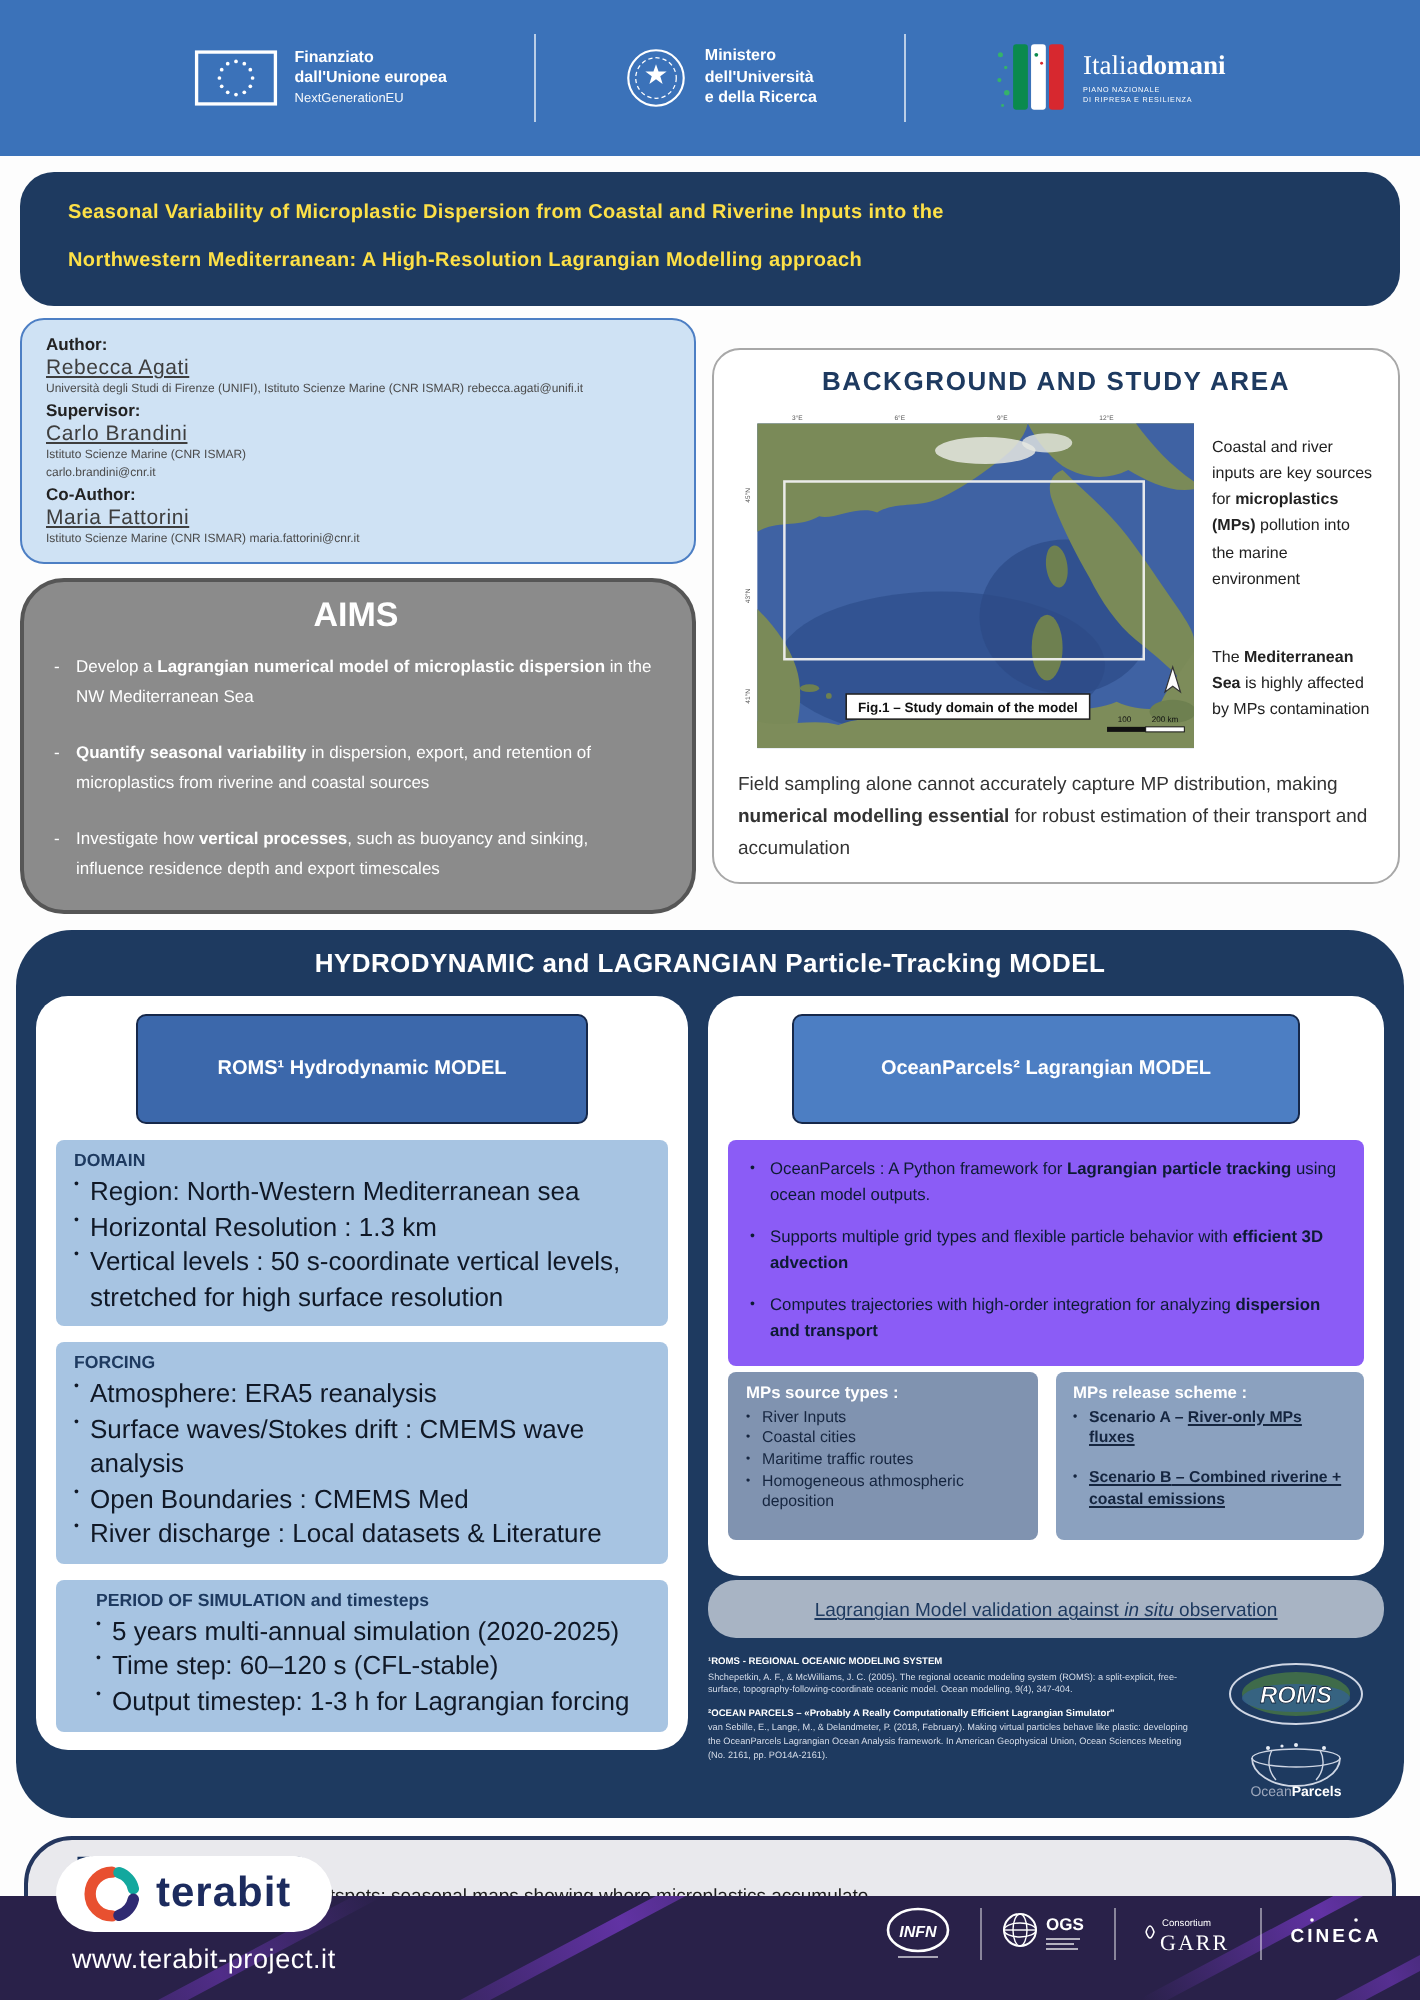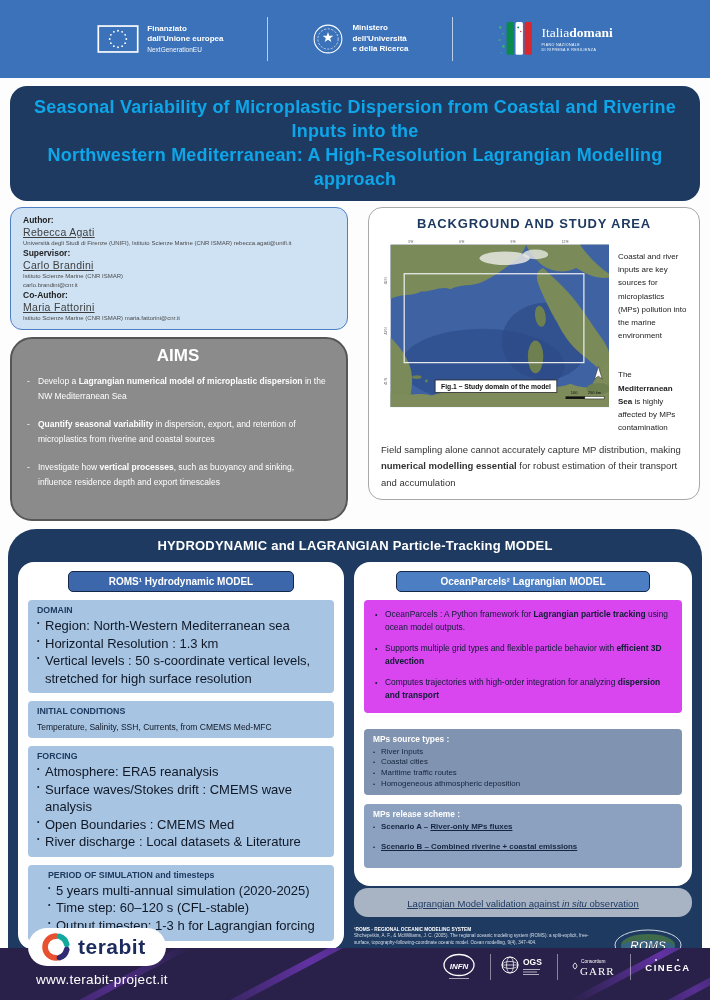--- a/index.html
+++ b/index.html
@@ -13,30 +13,30 @@
   .eu-text { color:#fff; line-height:1.25; }
   .eu-text .b { font-weight:bold; font-size:8px; }
   .eu-text .s { font-size:6.5px; margin-top:2px; opacity:.95; }
   .min-text { color:#fff; font-weight:bold; font-size:8px; line-height:1.3; }
   .ita-text .brand { color:#fff; font-family:"Liberation Serif", serif; font-size:13.5px; }
   .ita-text .brand .bold { font-weight:bold; }
   .ita-text .sub { color:#fff; font-size:3.6px; letter-spacing:.4px; margin-top:2px; line-height:1.4; }
 
   
   .title-box { margin:8px 10px 6px; background:#1e3a60; border-radius:17px; padding:9px 24px 10px; }
-  .title-box div { color:#0ea5e9; font-weight:bold; font-size:18px; line-height:24px; text-align:center; letter-spacing:.2px; }
-
-  
-  .row1 { display:flex; gap:20px; margin:0 10px; align-items:flex-start; }
+  .title-box div { color:#fde047; font-weight:bold; font-size:10px; line-height:24px; letter-spacing:.2px; }
+
+  
+  .row1 { display:flex; gap:8px; margin:0 10px; align-items:center; }
   .col-left { width:338px; flex:none; display:flex; flex-direction:column; gap:7px; }
   .author-box { background:#cfe2f4; border:1.5px solid #4d7fc4; border-radius:12px; padding:7px 12px 6px; color:#2c2c2c; }
   .author-box .lbl { font-weight:bold; font-size:8.5px; color:#222; }
   .author-box .name { font-size:10.5px; color:#3e3e3e; text-decoration:underline; letter-spacing:.3px; margin:1px 0; }
   .author-box .affil { font-size:6px; color:#4a4a4a; line-height:1.35; margin-bottom:1px; }
-  .aims-box { flex:1; background:#8b8b8b; border:2px solid #565656; border-radius:22px; padding:7px 16px 16px 14px; color:#fff; }
+  .aims-box { flex:1; background:#8b8b8b; border:2px solid #565656; border-radius:22px; padding:7px 16px 0 14px; color:#fff; }
   .aims-title { text-align:center; font-weight:bold; font-size:17px; margin-bottom:8px; }
   .aims-box ul { list-style:none; }
   .aims-box li { position:relative; padding-left:12px; font-size:8.5px; line-height:1.7; margin-bottom:14px; }
   .aims-box li::before { content:"-"; position:absolute; left:1px; }
 
   .col-right { flex:1; }
   .bg-box { height:100%; background:#fff; border:1.5px solid #a8a8a8; border-radius:14px; padding:8px 12px; }
   .bg-title { text-align:center; color:#1e3a60; font-weight:bold; font-size:13px; letter-spacing:.8px; margin-bottom:7px; }
   .bg-row { display:flex; gap:9px; }
   .mapwrap { width:228px; flex:none; }
@@ -45,35 +45,35 @@
   .bg-side { flex:1; font-size:8px; line-height:1.65; color:#222; padding-top:12px; display:flex; flex-direction:column; gap:26px; }
   .bg-bottom { font-size:9.5px; line-height:1.7; color:#333; margin-top:8px; }
 
   
   .model-section { margin:8px 8px 0; background:#1e3a60; border-radius:28px; padding:9px 10px 8px; }
   .model-title { color:#fff; text-align:center; font-weight:bold; font-size:13px; margin-bottom:9px; letter-spacing:.2px; }
   .model-cols { display:flex; gap:10px; align-items:flex-start; }
   .card { background:#fff; border-radius:16px; padding:9px 10px; }
   .card-left { width:326px; flex:none; }
   .right-col { flex:1; display:flex; flex-direction:column; }
-  .pill-header { margin:0 auto 8px; background:#3c68ab; color:#fff; font-weight:bold; font-size:10px; text-align:center; padding:4px 10px; border-radius:5px; border:1.5px solid #16284a; width:74%; }
+  .pill-header { margin:0 auto 8px; background:#3c68ab; color:#fff; font-weight:bold; font-size:10px; text-align:center; padding:21px 10px; border-radius:5px; border:1.5px solid #16284a; width:74%; }
   .pill-header.parcels { background:#4c7ec3; width:80%; }
   .sub-box { background:#a7c4e2; border-radius:4px; padding:5px 9px 6px; margin-bottom:8px; }
   .sub-box:last-child { margin-bottom:0;padding-left:20px; }
   .sub-h { color:#1e3a60; font-weight:bold; font-size:8.8px; margin-bottom:2px; }
   .sub-h.gap { margin-bottom:6px; }
   .sub-box ul { list-style:none; }
   .sub-box li { position:relative; padding-left:8px; font-size:13px; color:#101826; line-height:1.35; }
   .sub-box li::before { content:"•"; position:absolute; left:0; font-size:7px; top:1px; }
   .sub-text { font-size:8.5px; color:#101826; }
-  .big-blue { background:#d946ef; border-radius:4px; padding:8px 11px 3px; margin-bottom:16px; }
+  .big-blue { background:#8b5cf6; border-radius:4px; padding:8px 11px 3px; margin-bottom:3px; }
   .big-blue ul { list-style:none; }
   .big-blue li { position:relative; padding-left:10px; font-size:8.4px; color:#0d1b33; line-height:1.6; margin-bottom:7px; }
   .big-blue li::before { content:"•"; position:absolute; left:0; font-size:7px; top:1px; }
-  .mps-row { display:flex; gap:9px; margin-bottom:9px;flex-direction:column; }
+  .mps-row { display:flex; gap:9px; margin-bottom:9px; }
   .mps-box { flex:1; border-radius:4px; padding:5px 9px 6px; }
   .mps-src { background:#8093b0; }
   .mps-rel { background:#8ba1bf; }
   .mps-h { color:#fff; font-weight:bold; font-size:8.4px; margin-bottom:3px; }
   .mps-box ul { list-style:none; }
   .mps-box li { position:relative; padding-left:8px; font-size:7.9px; color:#15253f; line-height:1.35; }
   .mps-box li::before { content:"•"; position:absolute; left:0; font-size:6px; top:1px; }
   .mps-rel li { margin-bottom:9px; font-weight:bold; }
   .validation-pill { background:#a8b4c4; border-radius:14px; text-align:center; padding:5px 8px 6px; margin:2px 0 9px; }
   .validation-pill span { color:#1e3a60; font-size:9.5px; text-decoration:underline; }
@@ -242,21 +242,21 @@
                 <text x="109" y="149.5" text-anchor="middle" font-size="7" font-weight="bold" fill="#111">Fig.1 – Study domain of the model</text>
                 <polygon points="215,126 219,139 215,136 211,139" fill="#fdfdfd" stroke="#333" stroke-width="0.6"></polygon>
                 <text x="190" y="154.5" text-anchor="middle" font-size="4.2" fill="#111">100</text>
                 <text x="211" y="154.5" text-anchor="middle" font-size="4.2" fill="#111">200 km</text>
                 <rect x="181" y="157" width="20" height="2.6" fill="#111"></rect>
                 <rect x="201" y="157" width="20" height="2.6" fill="#fff" stroke="#111" stroke-width="0.5"></rect>
               </g>
             </svg>
           </div>
           <div class="bg-side">
-            <div><span>Coastal and river inputs are key sources for </span><span style="font-weight: normal;">microplastics (MPs)</span><span> pollution into the marine environment</span></div>
+            <div><span>Coastal and river inputs are key sources for </span><span style="font-weight: bold;">microplastics (MPs)</span><span> pollution into the marine environment</span></div>
             <div><span>The </span><span style="font-weight: bold;">Mediterranean Sea</span><span> is highly affected by MPs contamination</span></div>
           </div>
         </div>
         <div class="bg-bottom"><span>Field sampling alone cannot accurately capture MP distribution, making </span><span style="font-weight: bold;">numerical modelling essential</span><span> for robust estimation of their transport and accumulation</span></div>
       </div>
     </div>
   </div>
 
   <section class="model-section">
     <div class="model-title">HYDRODYNAMIC and LAGRANGIAN Particle-Tracking MODEL</div>
@@ -264,24 +264,20 @@
 
       <div class="card card-left">
         <div class="pill-header">ROMS¹ Hydrodynamic MODEL</div>
         <div class="sub-box">
           <div class="sub-h">DOMAIN</div>
           <ul>
             <li>Region: North-Western Mediterranean sea</li>
             <li>Horizontal Resolution : 1.3 km</li>
             <li>Vertical levels : 50 s-coordinate vertical levels, stretched for high surface resolution</li>
           </ul>
-        </div>
-        <div class="sub-box">
-          <div class="sub-h gap">INITIAL CONDITIONS</div>
-          <div class="sub-text">Temperature, Salinity, SSH, Currents, from CMEMS Med-MFC</div>
         </div>
         <div class="sub-box">
           <div class="sub-h">FORCING</div>
           <ul>
             <li>Atmosphere: ERA5 reanalysis</li>
             <li>Surface waves/Stokes drift : CMEMS wave analysis</li>
             <li>Open Boundaries : CMEMS Med</li>
             <li>River discharge : Local datasets &amp; Literature</li>
           </ul>
         </div>

